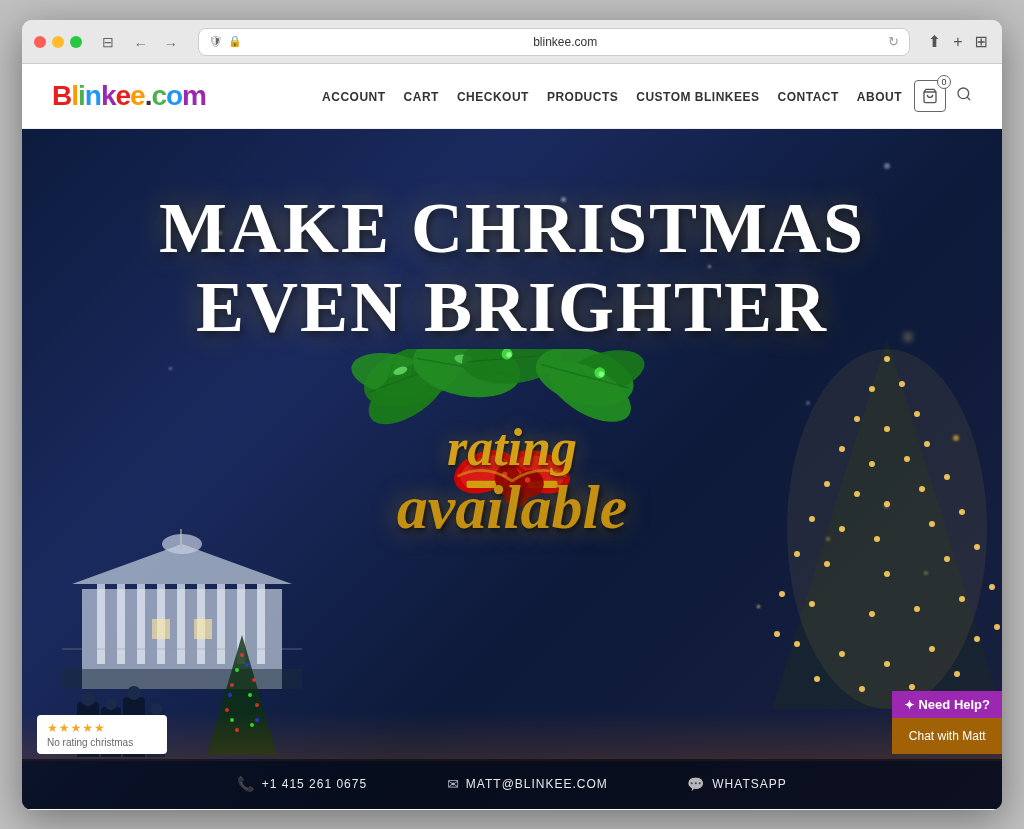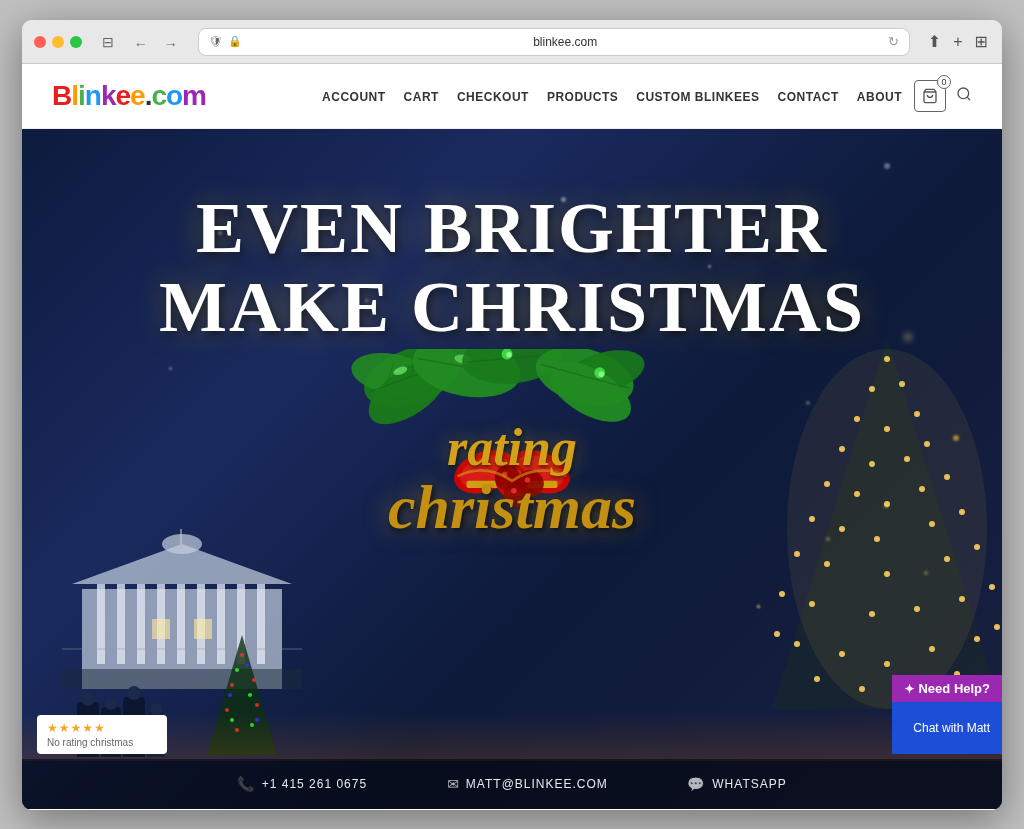--- a/index.html
+++ b/index.html
@@ -405,26 +405,26 @@
       gap: 4px;
       cursor: pointer;
     }
 
     .help-star {
       color: white;
       font-size: 12px;
     }
 
     .chat-bar {
-      background: #1d4ed8;
+      background: #a16207;
       color: white;
-      padding: 19px 12px;
+      padding: 11px 12px;
       font-size: 12px;
       width: 100%;
-      text-align: right;
+      text-align: center;
     }
 
     
     .ground-lights {
       position: absolute;
       bottom: 48px;
       left: 0;
       right: 0;
       height: 50px;
       background: linear-gradient(to top, rgba(255,120,0,0.15), transparent);
@@ -637,22 +637,22 @@
           </g>
           <g fill="#3030ff" opacity="0.8">
             <circle cx="45" cy="30" r="2"></circle>
             <circle cx="28" cy="60" r="2"></circle>
             <circle cx="55" cy="85" r="2"></circle>
           </g>
         </svg>
       </div>
 
       <div class="hero-headline">
+        <div class="headline-text">MAKE CHRISTMAS</div>
         <div class="headline-text">EVEN BRIGHTER</div>
-        <div class="headline-text">MAKE CHRISTMAS</div>
       </div>
 
       <div class="holly-container">
         <svg class="holly-svg" viewBox="0 0 380 220" xmlns="http://www.w3.org/2000/svg">
 
           <g transform="translate(80,30) rotate(-20)">
             <ellipse cx="0" cy="0" rx="55" ry="30" fill="#1a7a1a" opacity="0.95"></ellipse>
             <ellipse cx="-20" cy="-10" rx="45" ry="22" fill="#228B22" transform="rotate(30,-20,-10)" opacity="0.9"></ellipse>
             <ellipse cx="-10" cy="15" rx="50" ry="25" fill="#1a7a1a" transform="rotate(-15,-10,15)" opacity="0.95"></ellipse>
 
@@ -707,21 +707,21 @@
             <circle cx="17" cy="-6" r="3" fill="#ff4040" opacity="0.7"></circle>
             <circle cx="2" cy="6" r="3" fill="#ff4040" opacity="0.7"></circle>
 
             <path d="M-60,-10 Q-30,-25 0,-5 Q30,-25 60,-10" stroke="#d4a017" stroke-width="3" fill="none" opacity="0.6"></path>
           </g>
         </svg>
       </div>
 
       <div class="merry-christmas">
         <span class="merry-text">rating</span>
-        <span class="christmas-text">christmas</span>
+        <span class="christmas-text">available</span>
       </div>
 
 
       <div class="ground-lights"></div>
 
       <div class="hero-footer">
         <div class="footer-item">
           <span class="footer-icon">📞</span>
           <span>+1 415 261 0675</span>
         </div>

